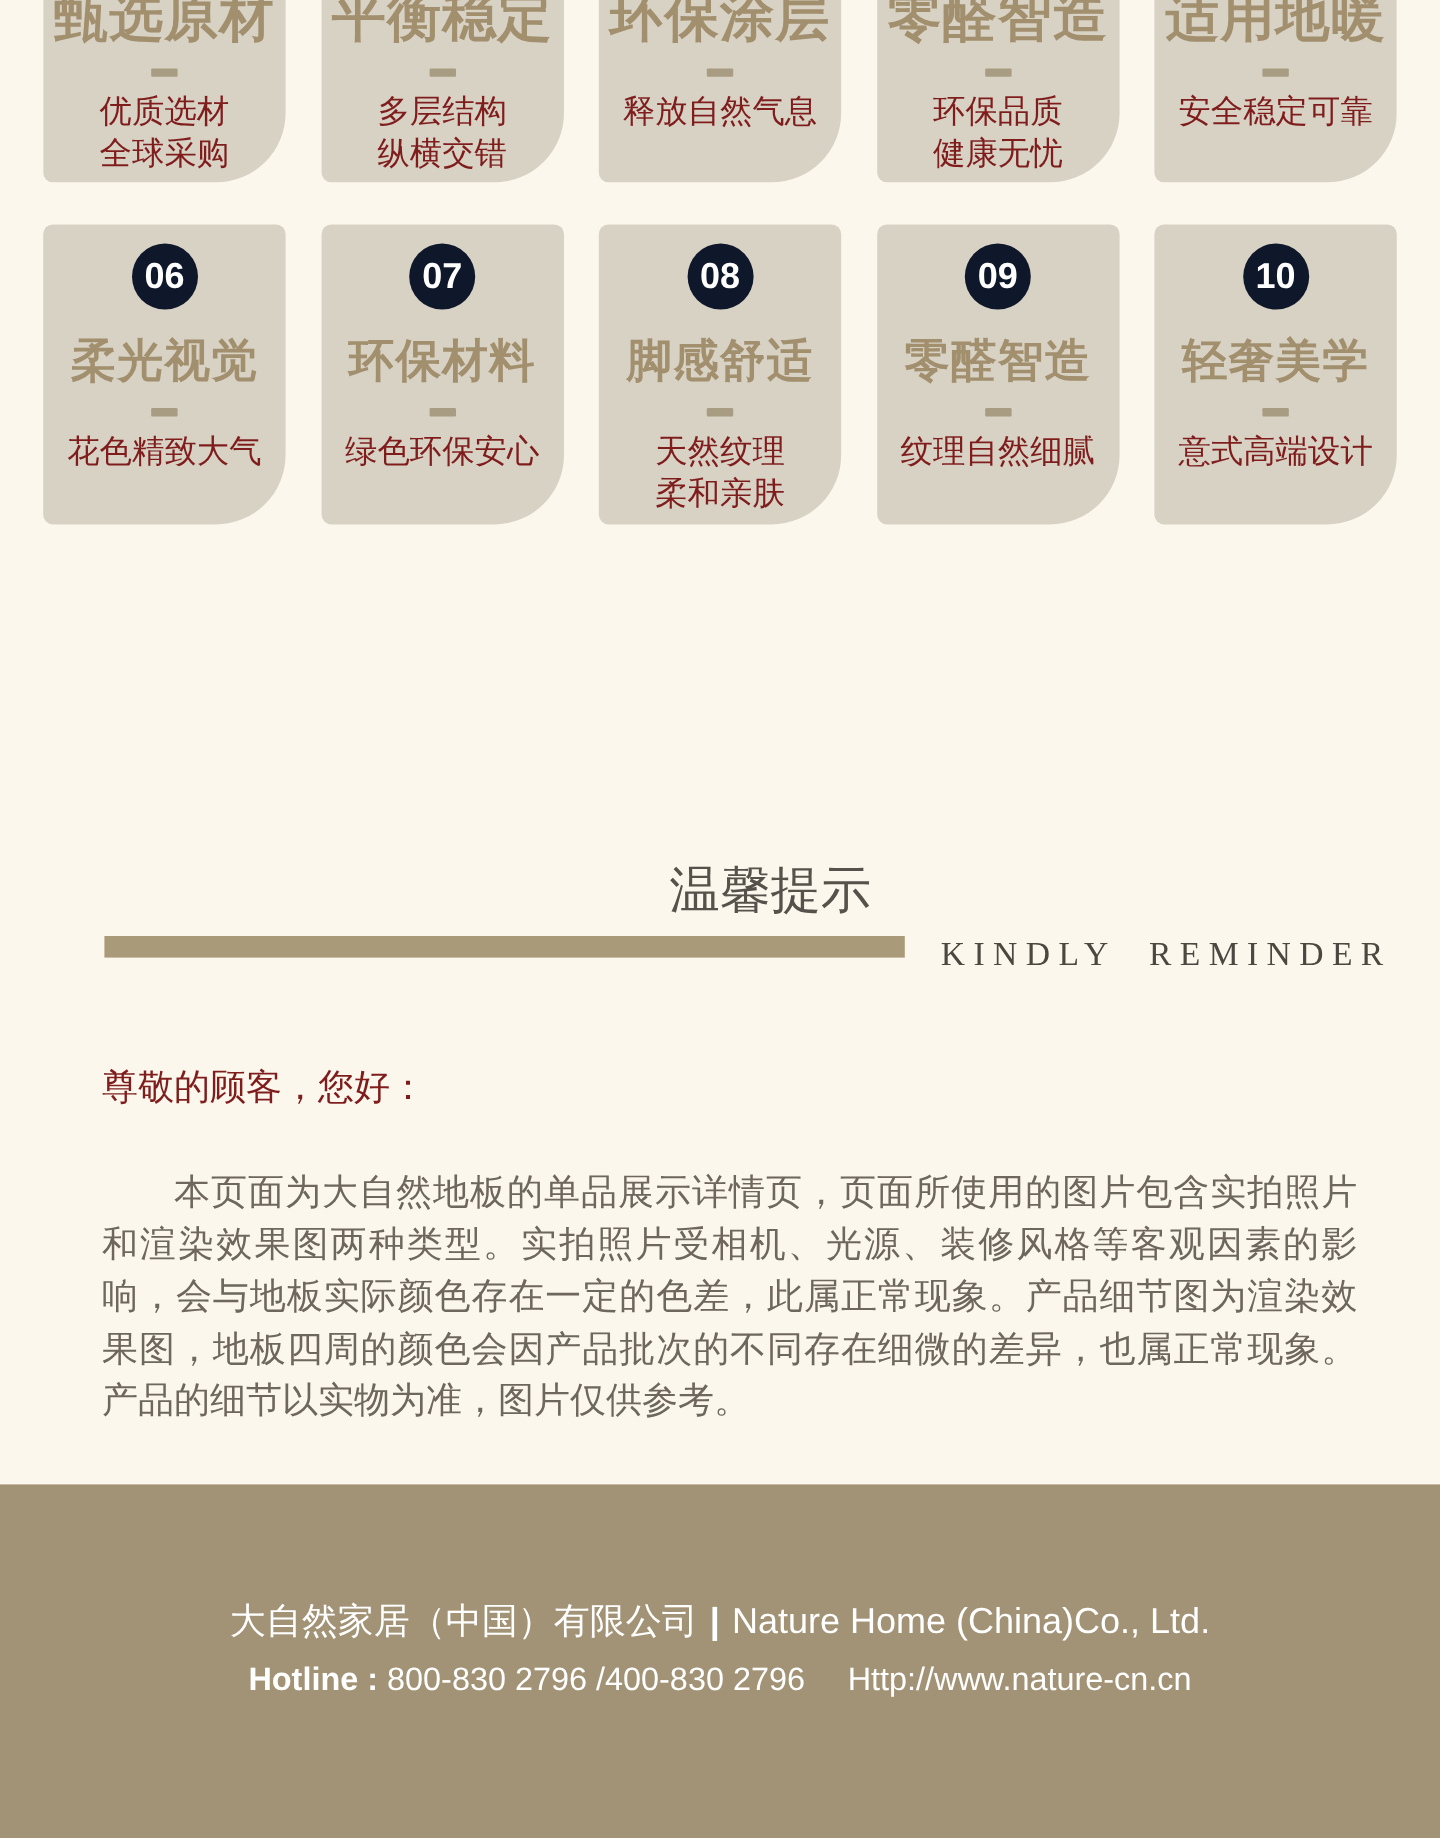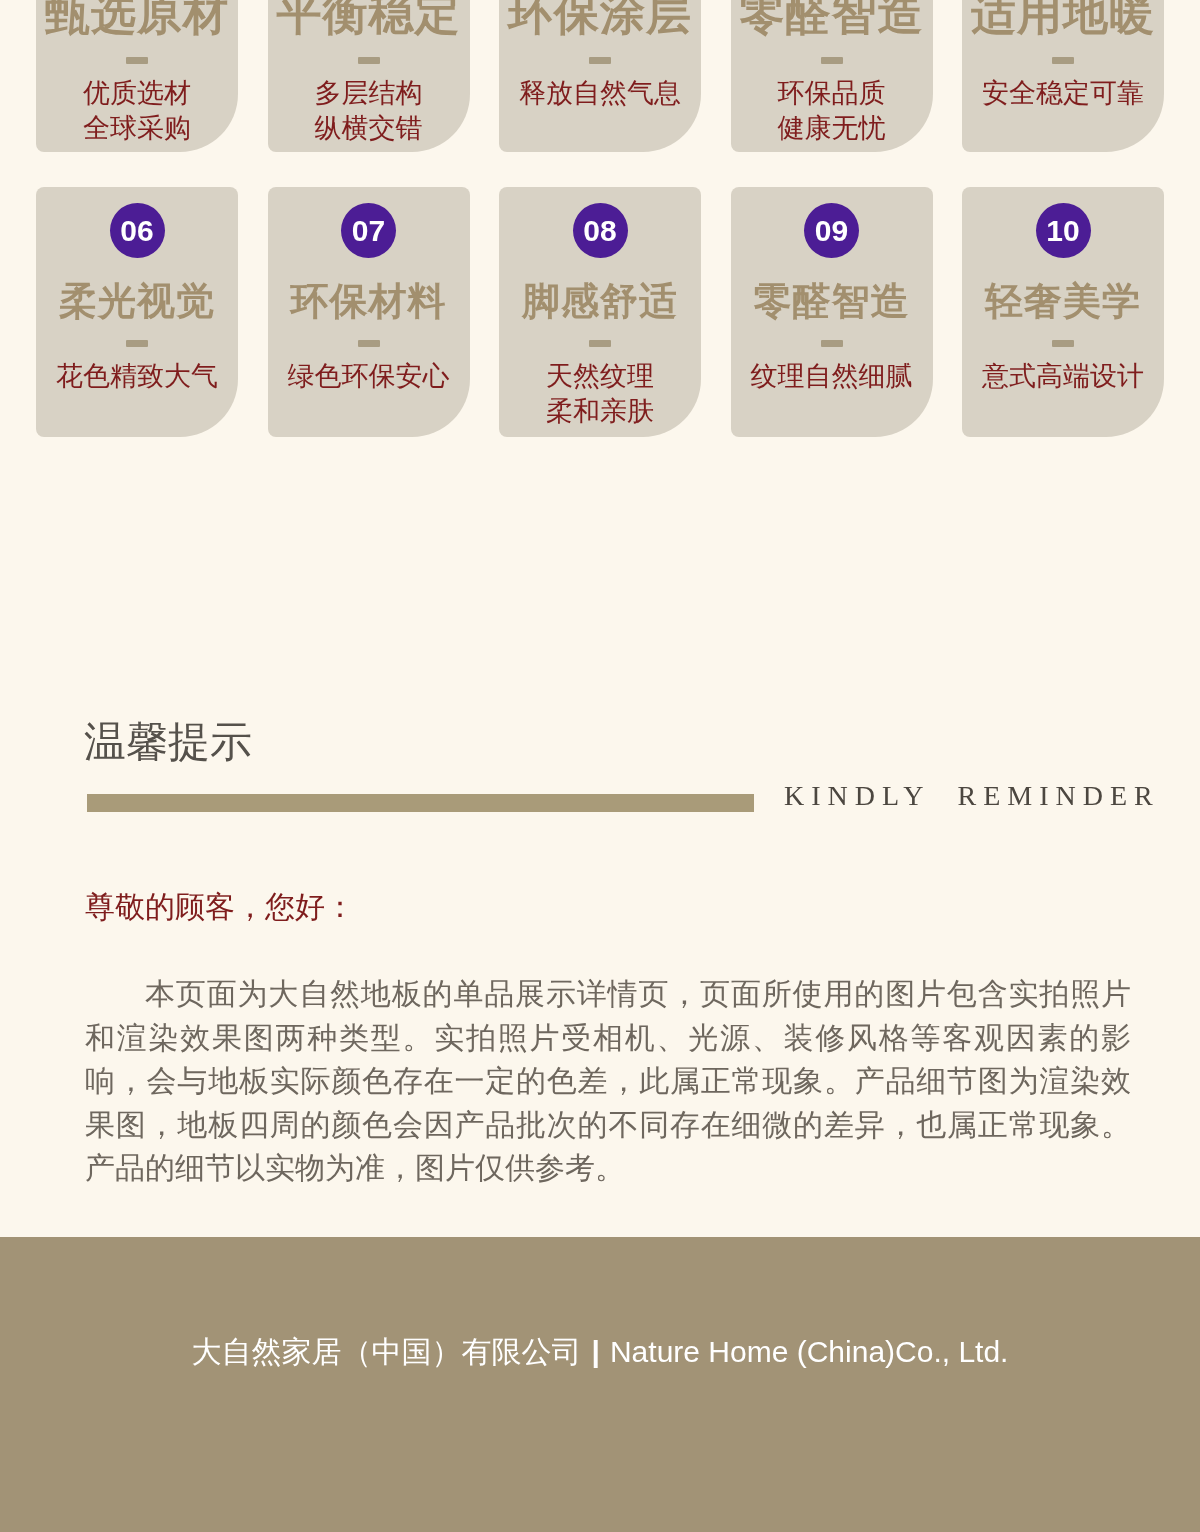--- a/index.html
+++ b/index.html
@@ -21,21 +21,21 @@
     background: #d8d2c5;
     border-radius: 8px 8px 58px 8px;
     text-align: center;
     box-sizing: border-box;
     flex: 0 0 auto;
   }
   .badge {
     width: 55px; height: 55px;
     margin: 16px auto 0;
     border-radius: 50%;
-    background: #4c1d95;
+    background: #0f172a;
     color: #ffffff;
     font-size: 30px; font-weight: bold;
     line-height: 55px;
   }
   .card-title {
     margin-top: 22px;
     font-size: 38px; font-weight: bold;
     line-height: 42px;
     letter-spacing: 1px;
     color: #a28f6e;
@@ -54,24 +54,25 @@
   }
   .card--r1 { padding-top: 87px; }
   .card--r1 .card-title { margin-top: 0; font-size: 45px; line-height: 50px; }
 
   
   .reminder-heading {
     margin: 280px 0 0 84px;
     font-size: 42px; line-height: 50px;
     font-weight: normal;
     color: #55514b;
+    text-align: center;
   }
   .bar-row {
     margin: 13px 0 0 87px;
-    display: flex; align-items: flex-end;
+    display: flex; align-items: flex-start;
   }
   .bar { width: 667px; height: 18px; background: #a99b79; }
   .kindly {
     margin-left: 30px;
     font-family: "Liberation Serif", serif;
     font-size: 28px;
     letter-spacing: 7px;
     word-spacing: 14px;
     color: #4c4740;
     white-space: nowrap;
@@ -184,13 +185,18 @@
     <div class="kindly">KINDLY REMINDER</div>
   </div>
   <div class="salutation">尊敬的顾客，您好：</div>
   <div class="body-text">本页面为大自然地板的单品展示详情页，页面所使用的图片包含实拍照片和渲染效果图两种类型。实拍照片受相机、光源、装修风格等客观因素的影响，会与地板实际颜色存在一定的色差，此属正常现象。产品细节图为渲染效果图，地板四周的颜色会因产品批次的不同存在细微的差异，也属正常现象。产品的细节以实物为准，图片仅供参考。</div>
 </div>
 
 <div class="footer">
   <div class="f-line1">
     <span class="f-cn">大自然家居（中国）有限公司</span><span class="f-sep">|</span><span class="f-en">Nature Home (China)Co., Ltd.</span>
   </div>
+  <div class="f-line2">
+    <span class="f-hot-label">Hotline :</span>
+    <span class="f-hot-val">800-830 2796 /400-830 2796</span>
+    <span class="f-web">Http://www.nature-cn.cn</span>
+  </div>
 </div>
 
 </body></html>

